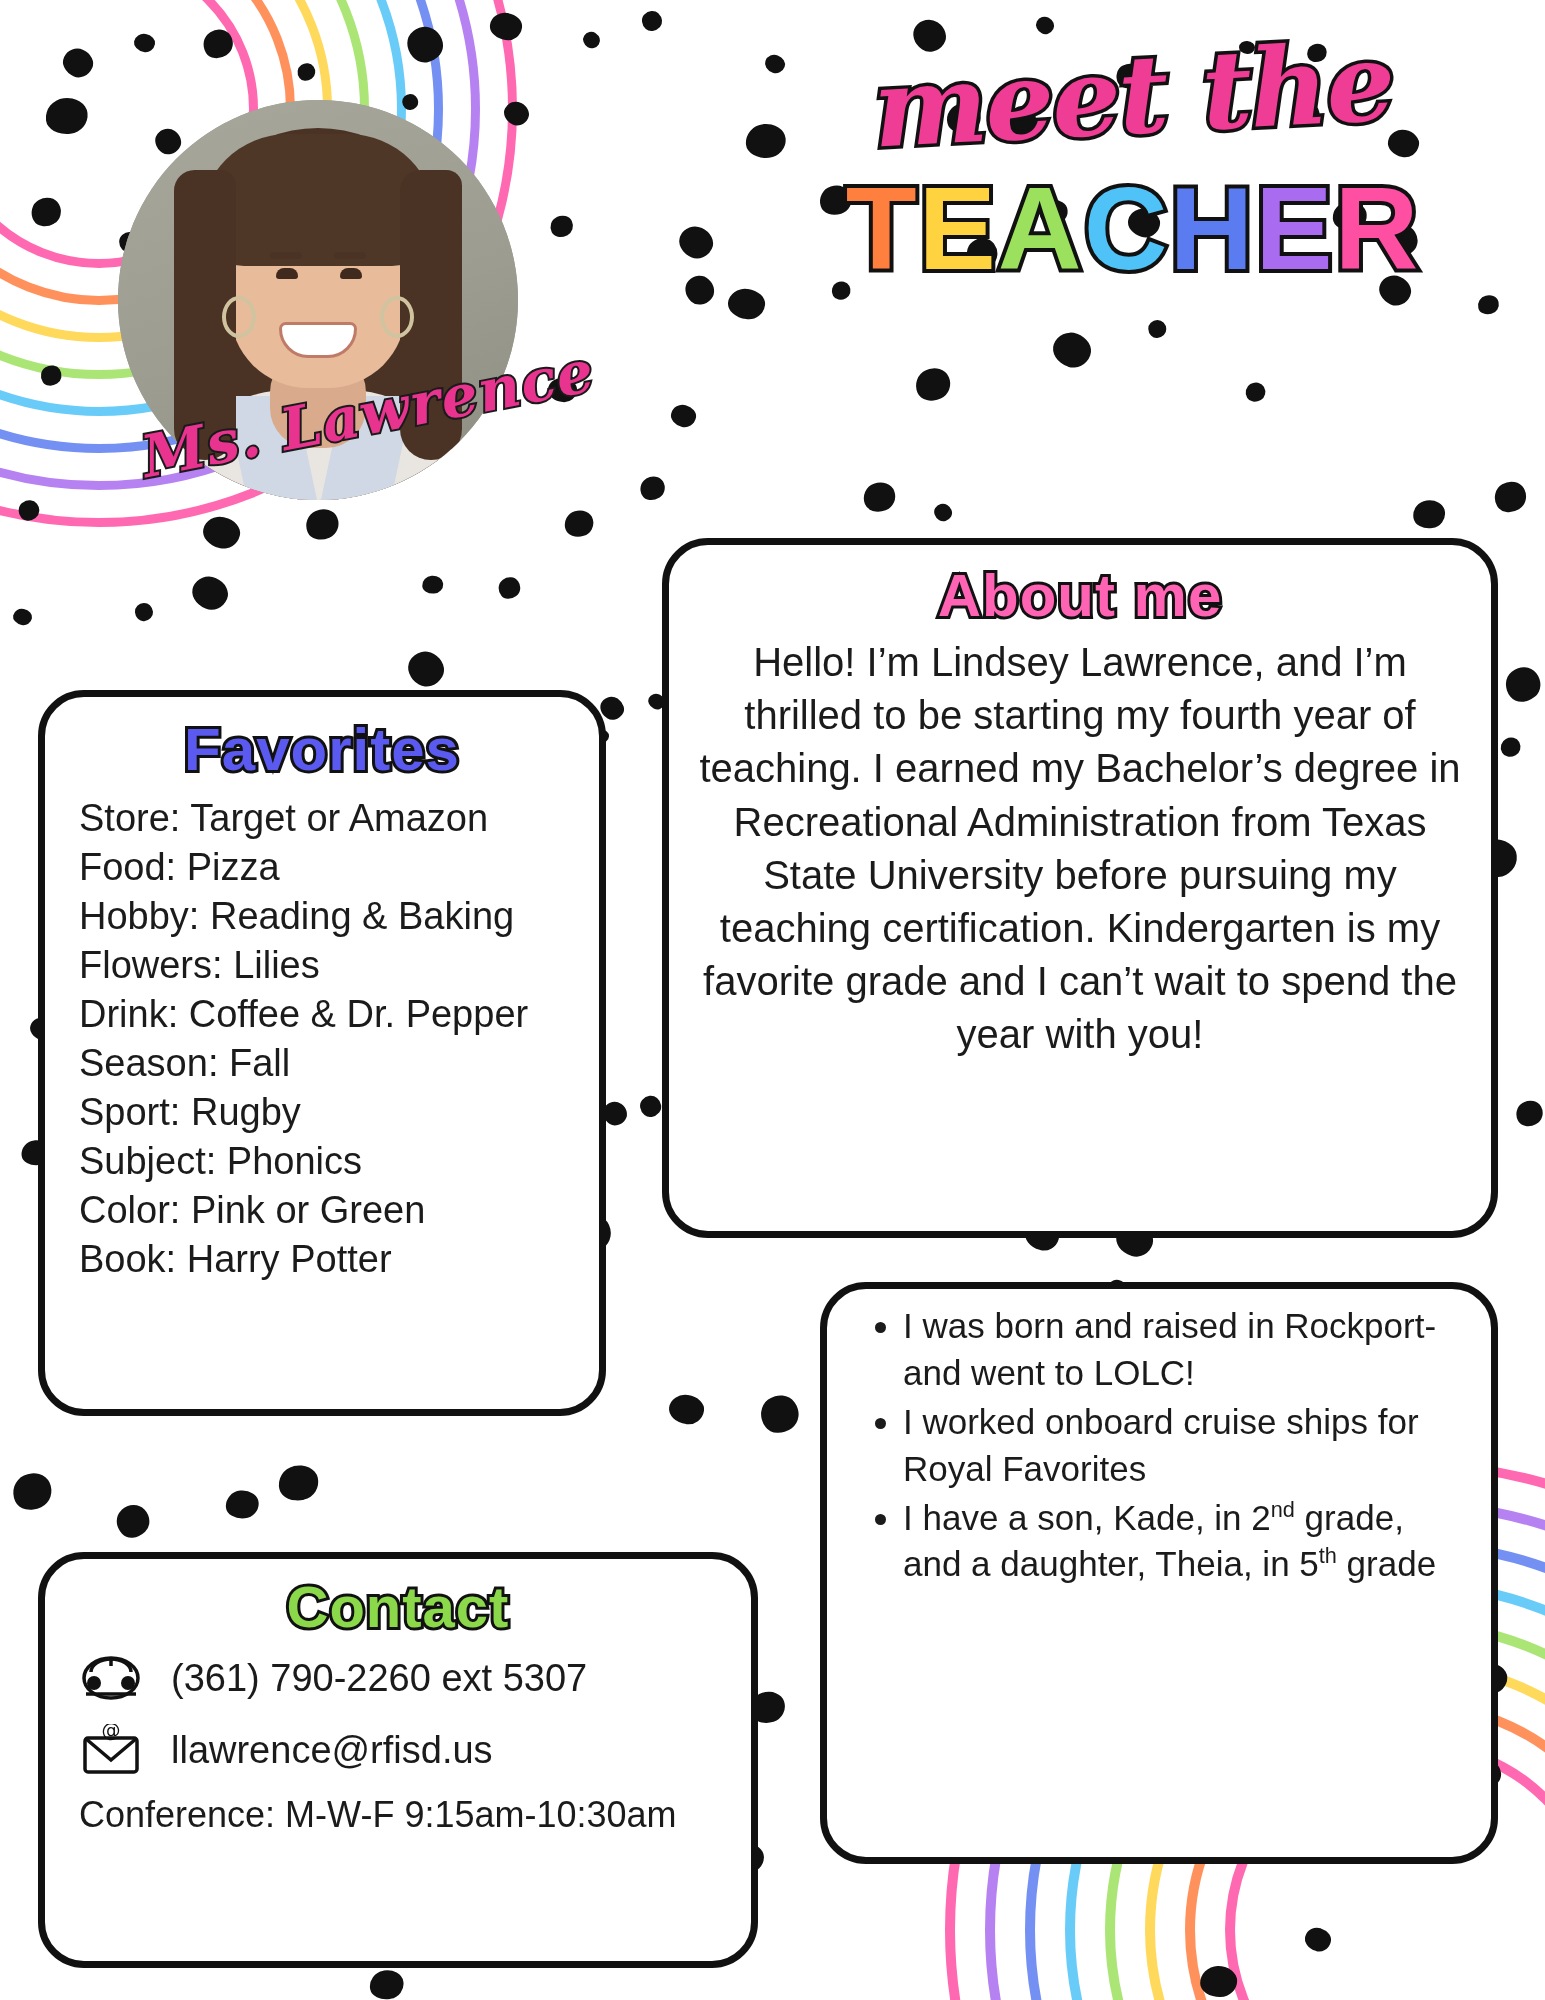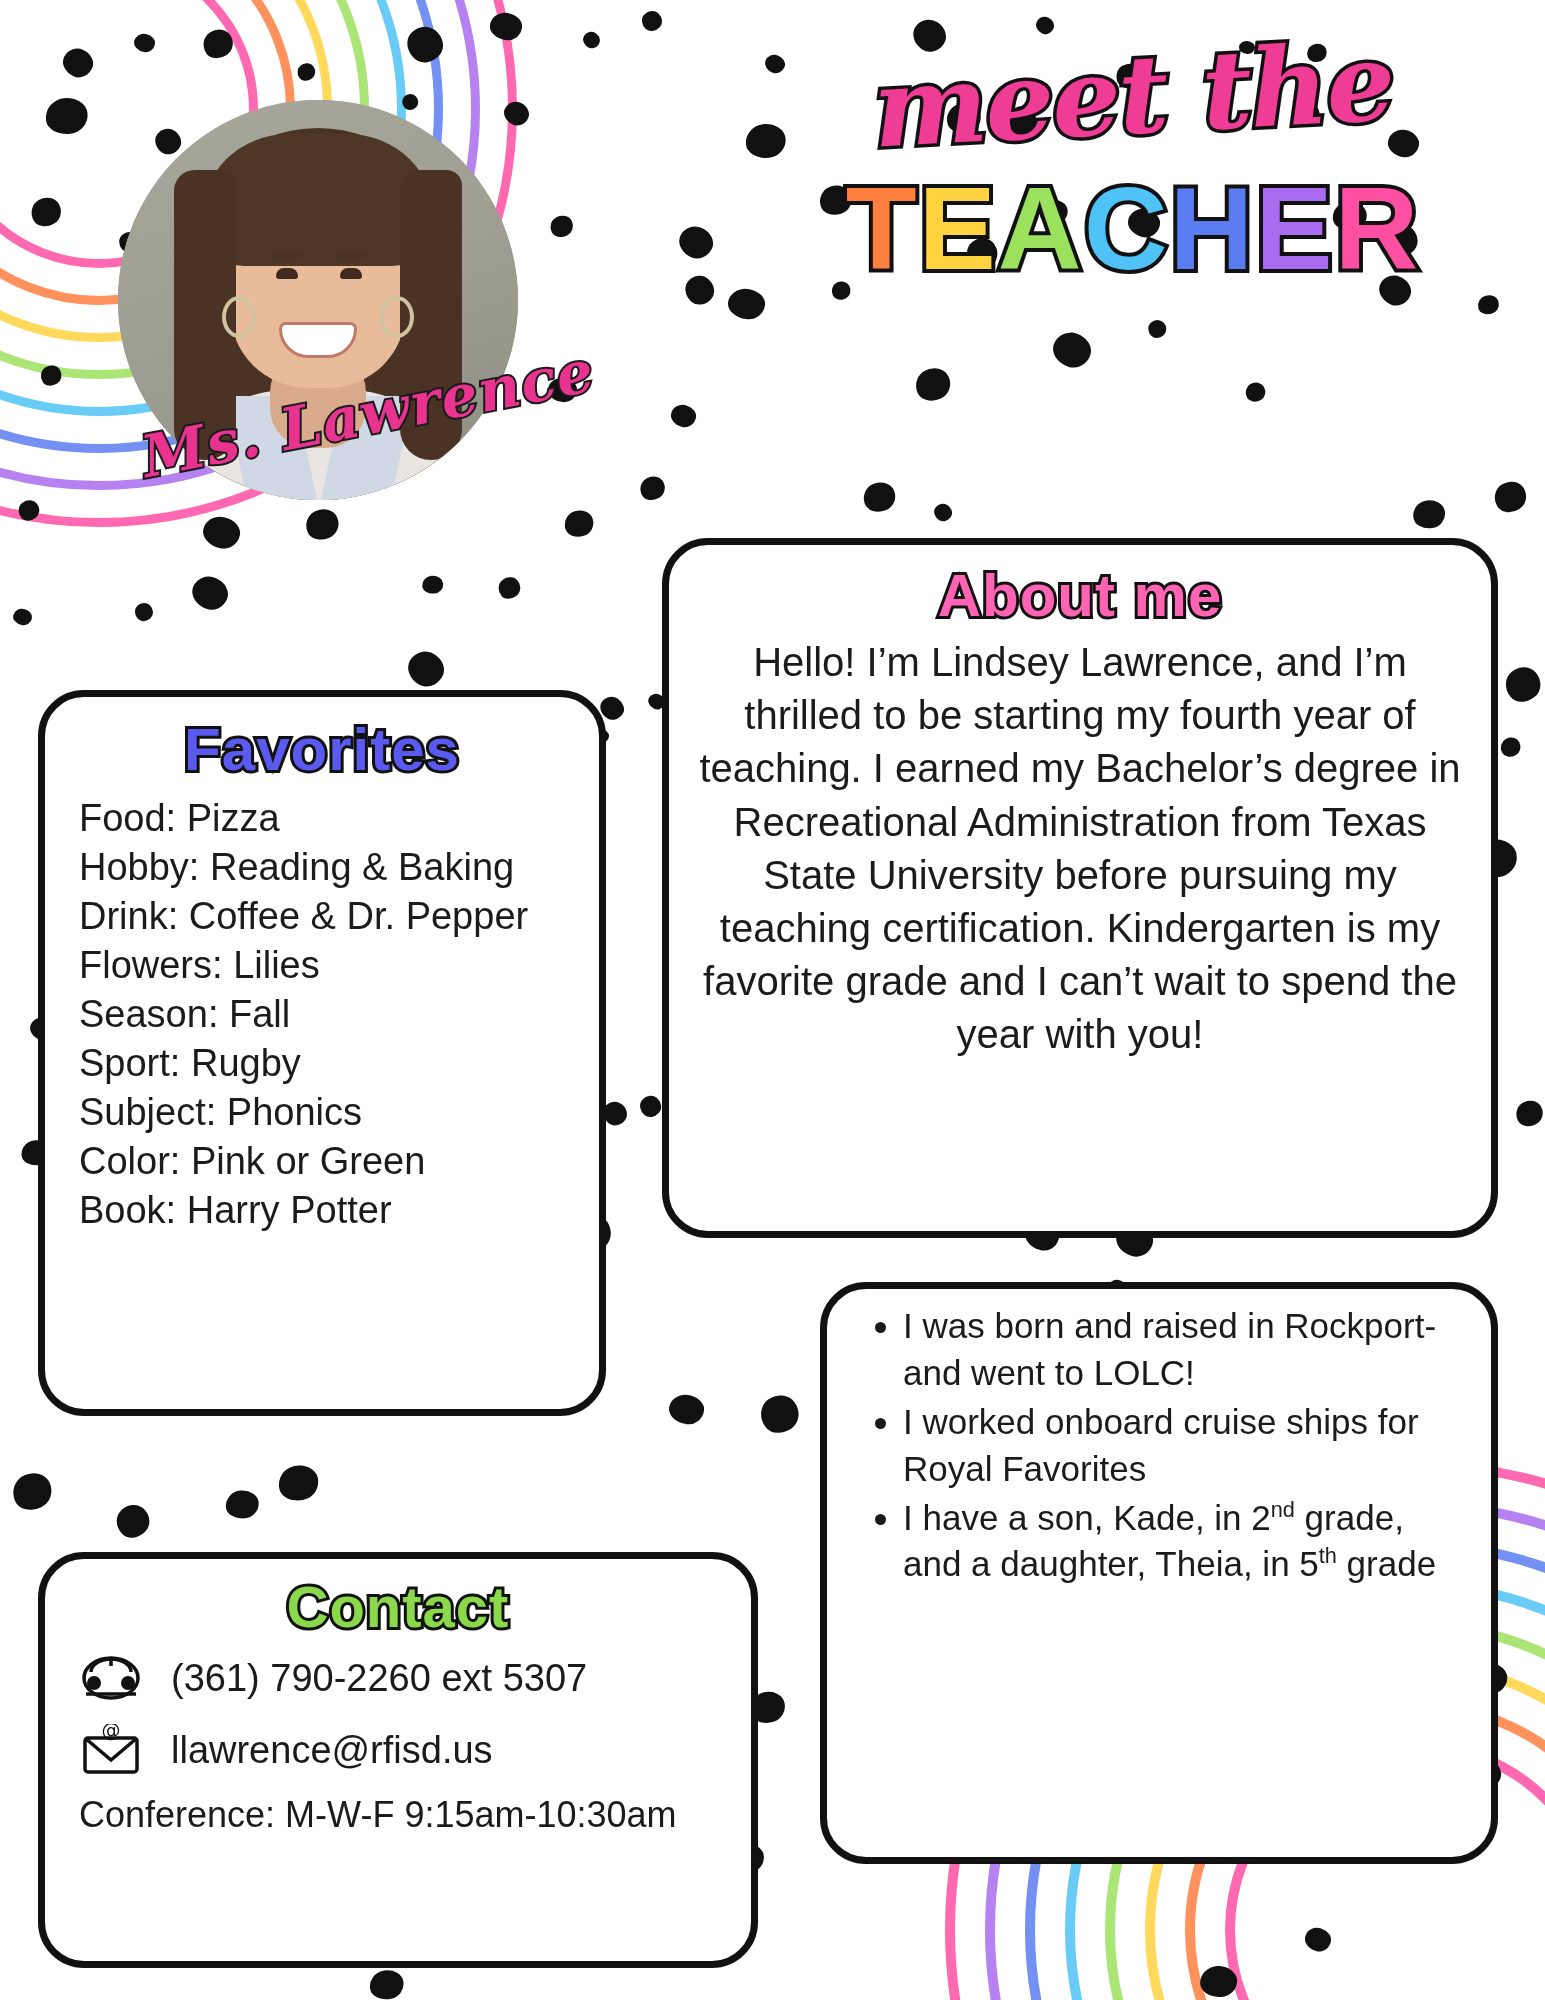--- a/index.html
+++ b/index.html
@@ -604,24 +604,25 @@
 
   <div id="title-block">
     <div id="title-script">meet the</div>
     <div id="title-main"><span style="color: rgb(255, 127, 63);">T</span><span style="color: rgb(255, 210, 63);">E</span><span style="color: rgb(155, 225, 93);">A</span><span style="color: rgb(79, 195, 247);">C</span><span style="color: rgb(90, 124, 240);">H</span><span style="color: rgb(169, 108, 240);">E</span><span style="color: rgb(255, 79, 163);">R</span></div>
   </div>
 </div>
 
 <div class="card" id="card-favorites">
   <div class="card-title" id="favorites-title">Favorites</div>
   <div id="favorites-list">
+      <div class="fav-line">Store: Target or Amazon</div>
       <div class="fav-line">Food: Pizza</div>
       <div class="fav-line">Hobby: Reading &amp; Baking</div>
+      <div class="fav-line">Flowers: Lilies</div>
       <div class="fav-line">Drink: Coffee &amp; Dr. Pepper</div>
-      <div class="fav-line">Flowers: Lilies</div>
       <div class="fav-line">Season: Fall</div>
       <div class="fav-line">Sport: Rugby</div>
       <div class="fav-line">Subject: Phonics</div>
       <div class="fav-line">Color: Pink or Green</div>
       <div class="fav-line">Book: Harry Potter</div>
     </div>
 </div>
 
 <div class="card" id="card-about">
   <div class="card-title" id="about-title">About me</div>

